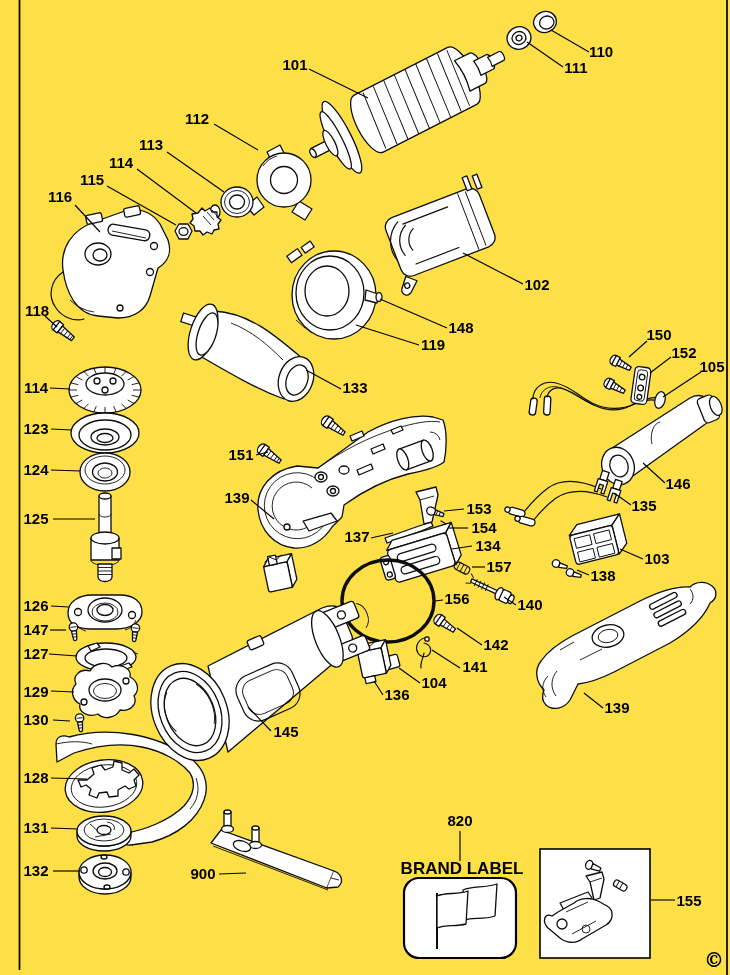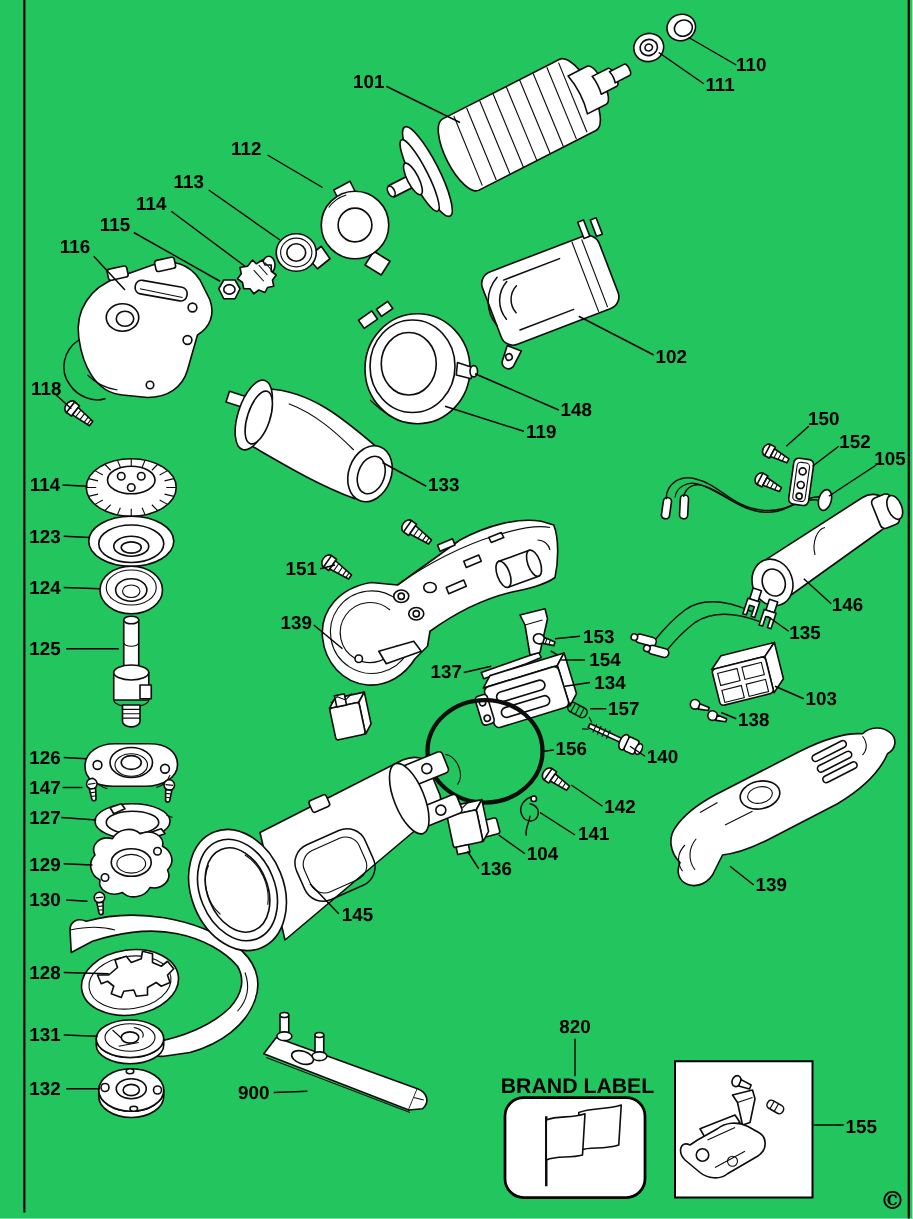--- a/index.html
+++ b/index.html
@@ -1,16 +1,16 @@
 <!DOCTYPE html>
 <html><head>
 <meta charset="utf-8">
 <style>
   html,body{margin:0;padding:0;background:#fff;}
-  .page{position:relative;width:730px;height:975px;background:#22c55e;overflow:hidden;
+  .page{position:relative;width:730px;height:975px;background:#fde047;overflow:hidden;
         font-family:"Liberation Sans",sans-serif;}
   svg{position:absolute;left:0;top:0;}
   .fw{fill:#ffffff;stroke:#0d0d0d;stroke-width:1.3;stroke-linejoin:round;stroke-linecap:round;}
   .ln{fill:none;stroke:#0d0d0d;stroke-width:1.2;stroke-linejoin:round;stroke-linecap:round;}
   .thin{fill:none;stroke:#0d0d0d;stroke-width:0.9;}
   .leader{stroke:#000;stroke-width:1.15;}
   .lbl{font:bold 15px "Liberation Sans",sans-serif;fill:#000;}
   .lbl2{font:bold 17px "Liberation Sans",sans-serif;fill:#000;}
   .cop{font:bold 20px "DejaVu Serif",serif;fill:#000;}
 </style>

